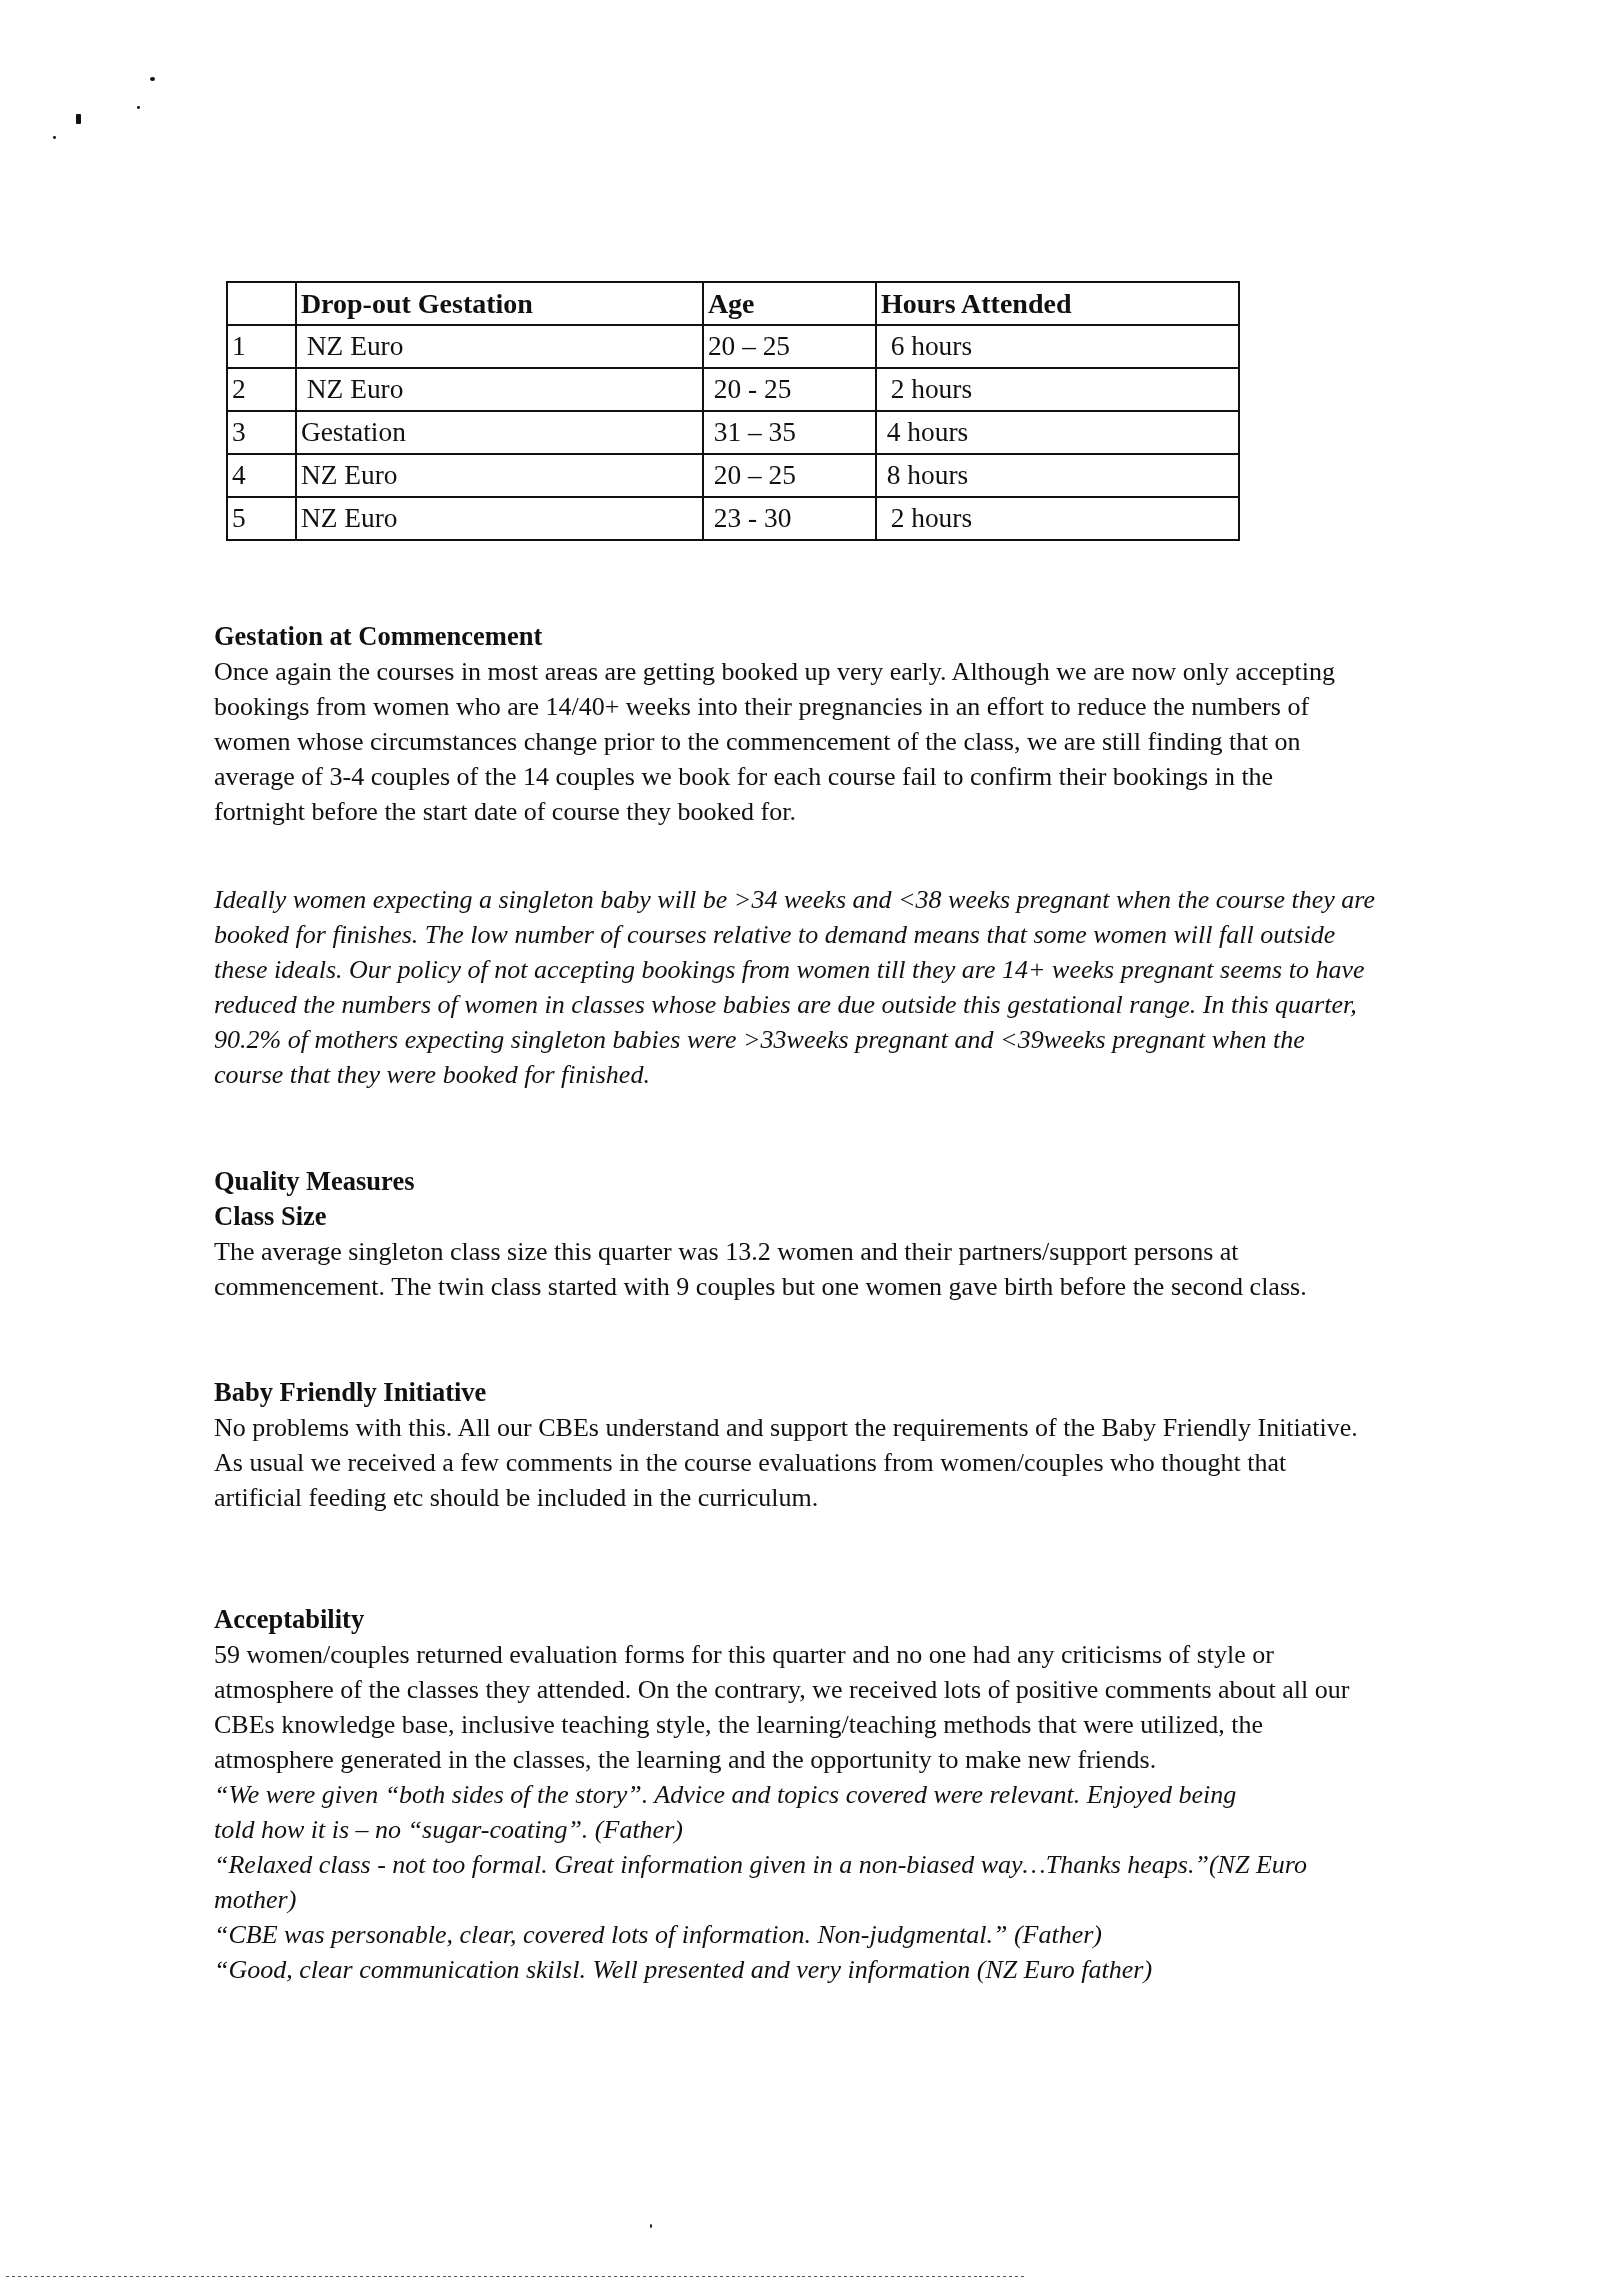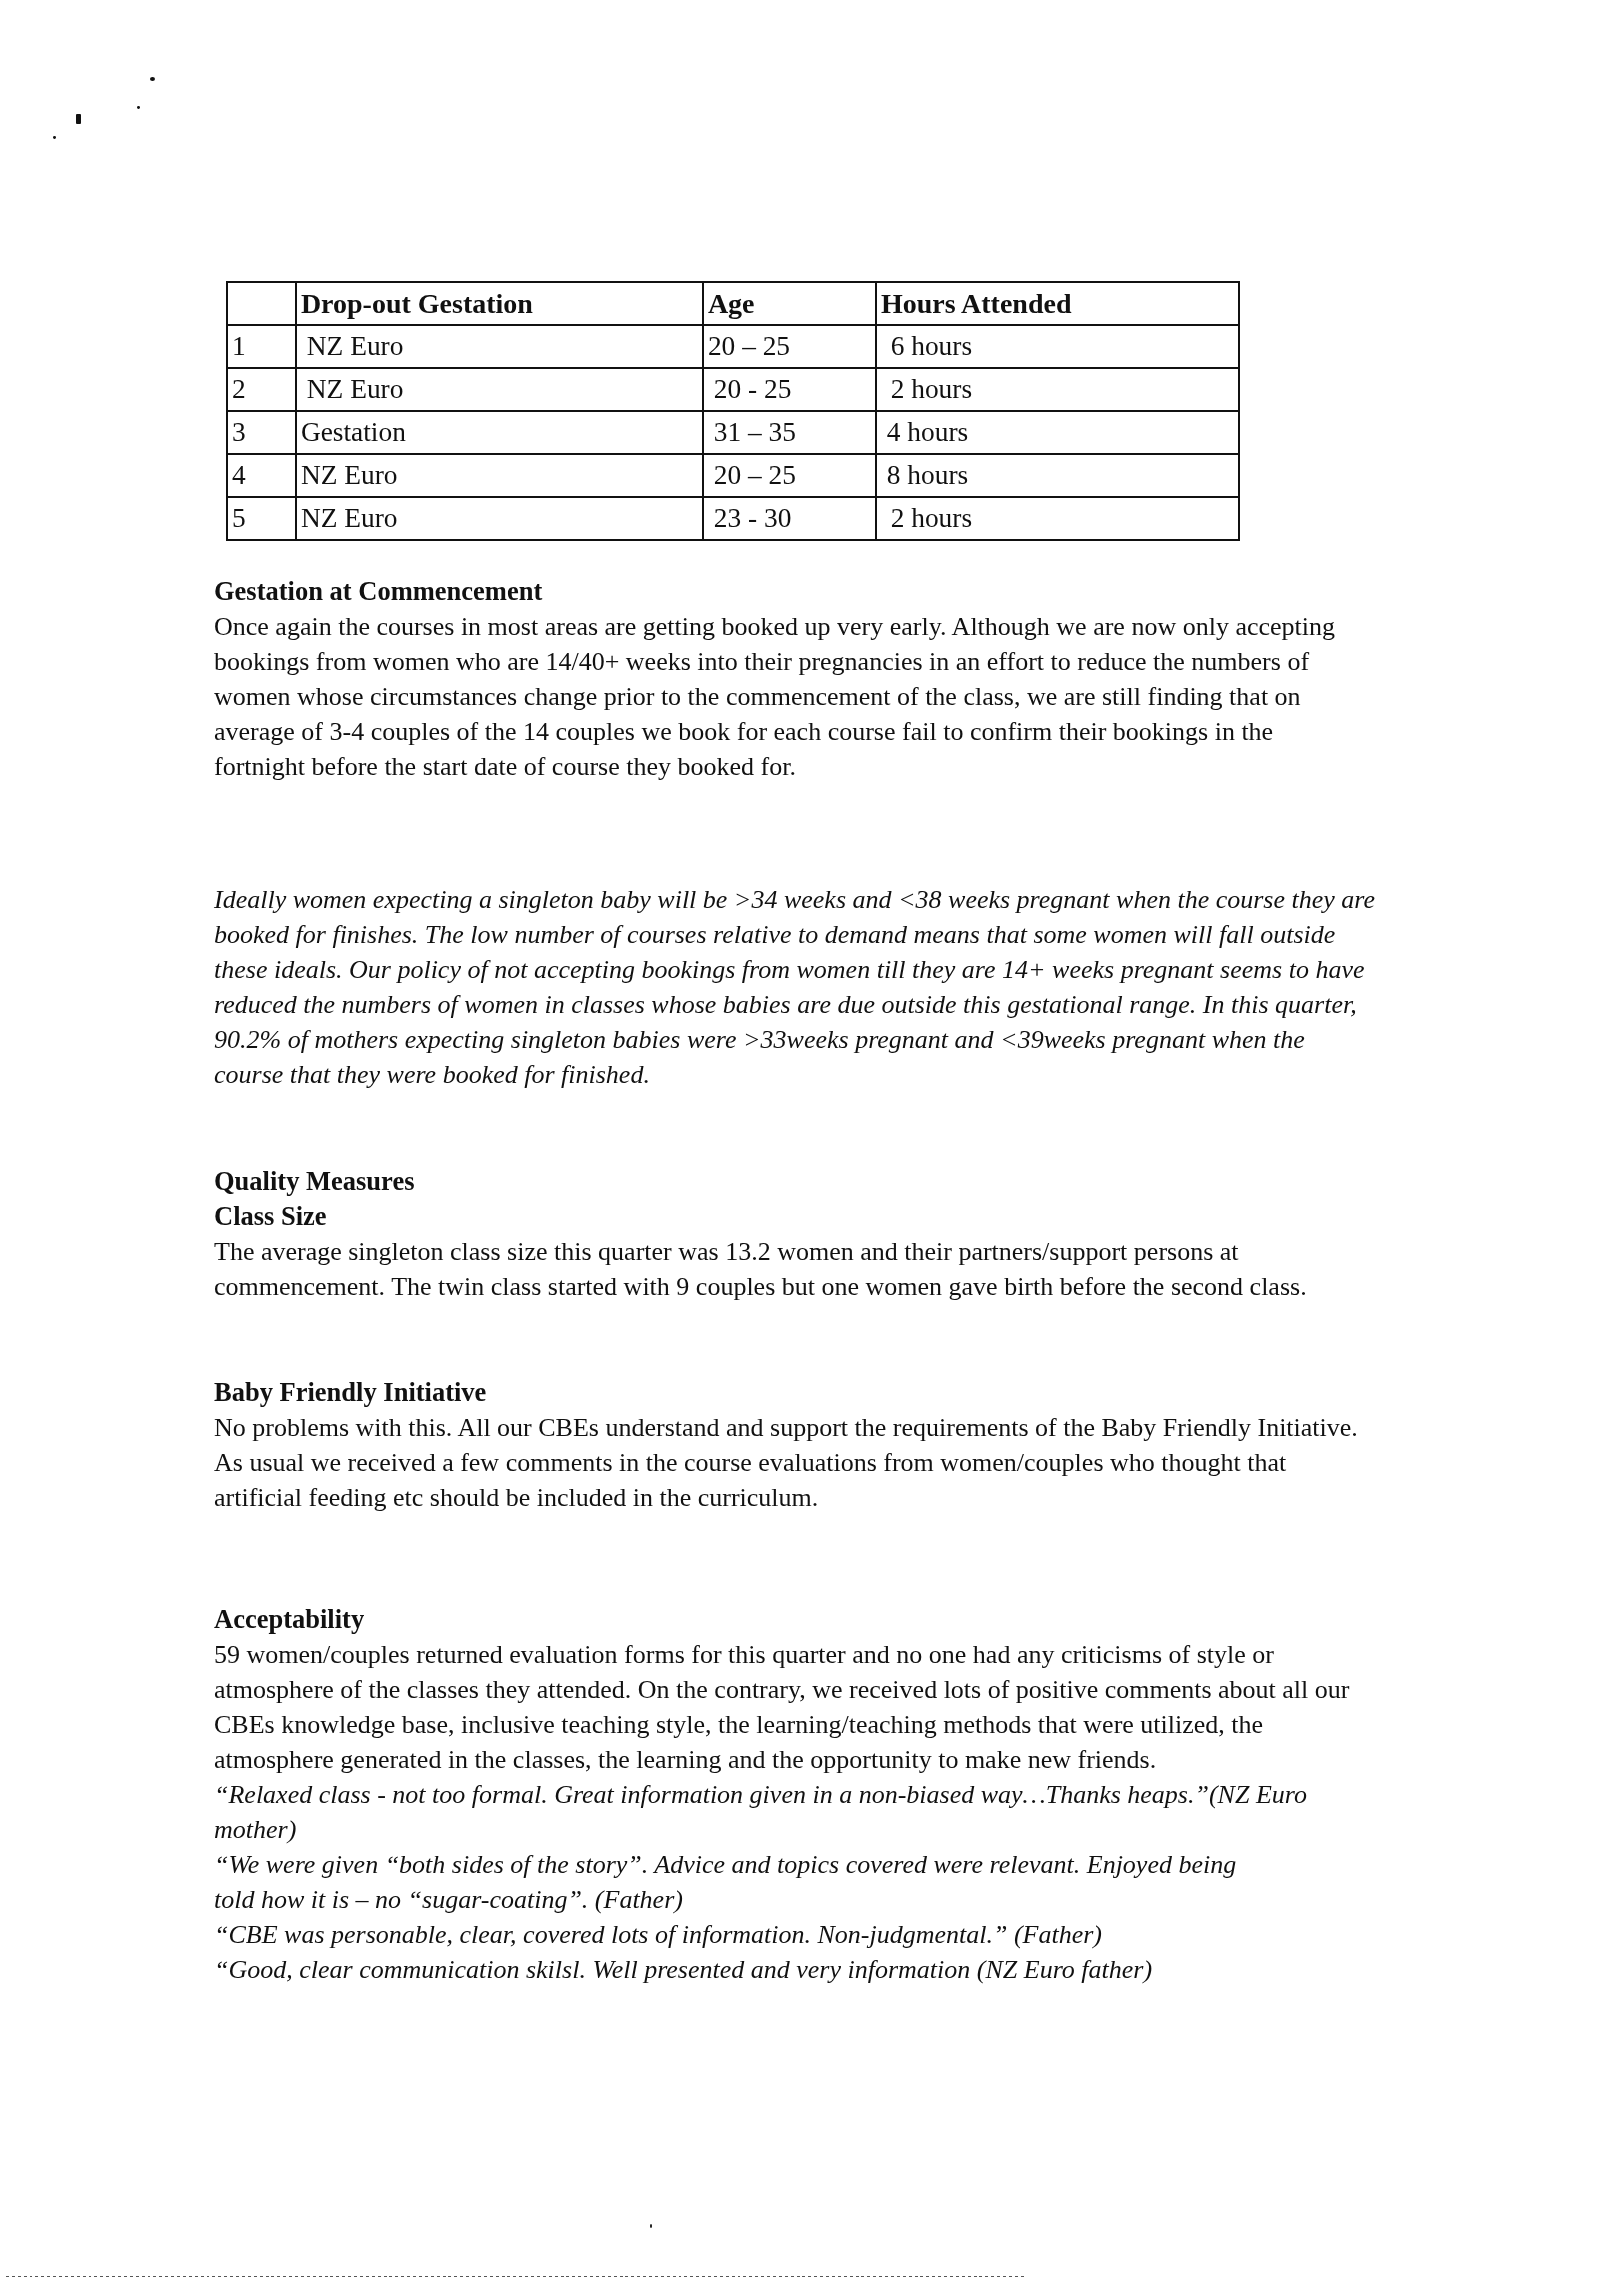--- a/index.html
+++ b/index.html
@@ -86,21 +86,21 @@
   </tr>
   <tr>
     <td>5</td>
     <td>NZ Euro</td>
     <td class="pad">23 - 30</td>
     <td class="pad2">2 hours</td>
   </tr>
 </tbody>
   </table>
 
-<div class="block" style="top:574px;">
+<div class="block" style="top:619px;">
   <h3>Gestation at Commencement</h3>
   <p style="width:1152px;">Once again the courses in most areas are getting booked up very early.  Although we are now only accepting bookings from women who are 14/40+ weeks into their pregnancies in an effort to reduce the numbers of women whose circumstances change prior to the commencement of the class, we are still finding that on average of 3-4 couples of the 14 couples we book for each course fail to confirm their bookings in the fortnight before the start date of course they booked for.</p>
 </div>
 
 <div class="block" style="top:882px;font-style:italic;">
   <p style="width:1161px;">Ideally women expecting a singleton baby will be &gt;34 weeks and &lt;38 weeks pregnant when the course they are booked for finishes.  The low number of courses relative to demand means that some women will fall outside these ideals.  Our policy of not accepting bookings from women till they are 14+ weeks pregnant seems to have reduced the numbers of women in classes whose babies are due outside this gestational range.  In this quarter, 90.2% of mothers expecting singleton babies were &gt;33weeks pregnant and &lt;39weeks pregnant when the course that they were booked for finished.</p>
 </div>
 
 <div class="block" style="top:1164px;">
   <h3>Quality Measures</h3>
@@ -109,20 +109,20 @@
 </div>
 
 <div class="block" style="top:1375px;">
   <h3>Baby Friendly Initiative</h3>
   <p style="width:1147px;">No problems with this.  All our CBEs understand and support the requirements of the Baby Friendly Initiative.  As usual  we received a few comments in the course evaluations from women/couples who thought that artificial feeding etc should be included in the curriculum.</p>
 </div>
 
 <div class="block" style="top:1602px;">
   <h3>Acceptability</h3>
   <p style="width:1166px;">59 women/couples returned evaluation forms for this quarter and no one had any criticisms of style or atmosphere of the classes they attended.  On the contrary, we received lots of positive comments about all our CBEs knowledge base, inclusive teaching style, the learning/teaching methods that were utilized, the atmosphere generated in the classes, the learning and the opportunity to make new friends.</p>
+  <p class="quote" style="width:1059px;">“We were given “both sides of the story”.  Advice and topics covered were relevant. Enjoyed being told how it is – no “sugar-coating”.  (Father)</p>
   <p class="quote" style="width:1098px;">“Relaxed class - not too formal.  Great information given in a non-biased way…Thanks heaps.”(NZ Euro mother)</p>
-  <p class="quote" style="width:1059px;">“We were given “both sides of the story”.  Advice and topics covered were relevant. Enjoyed being told how it is – no “sugar-coating”.  (Father)</p>
   <p class="quote">“CBE was personable, clear, covered lots of information.  Non-judgmental.” (Father)</p>
   <p class="quote">“Good, clear communication skilsl.  Well presented and very information (NZ Euro father)</p>
 </div>
 
 <div class="scanline"></div>
 
 
 </body></html>

